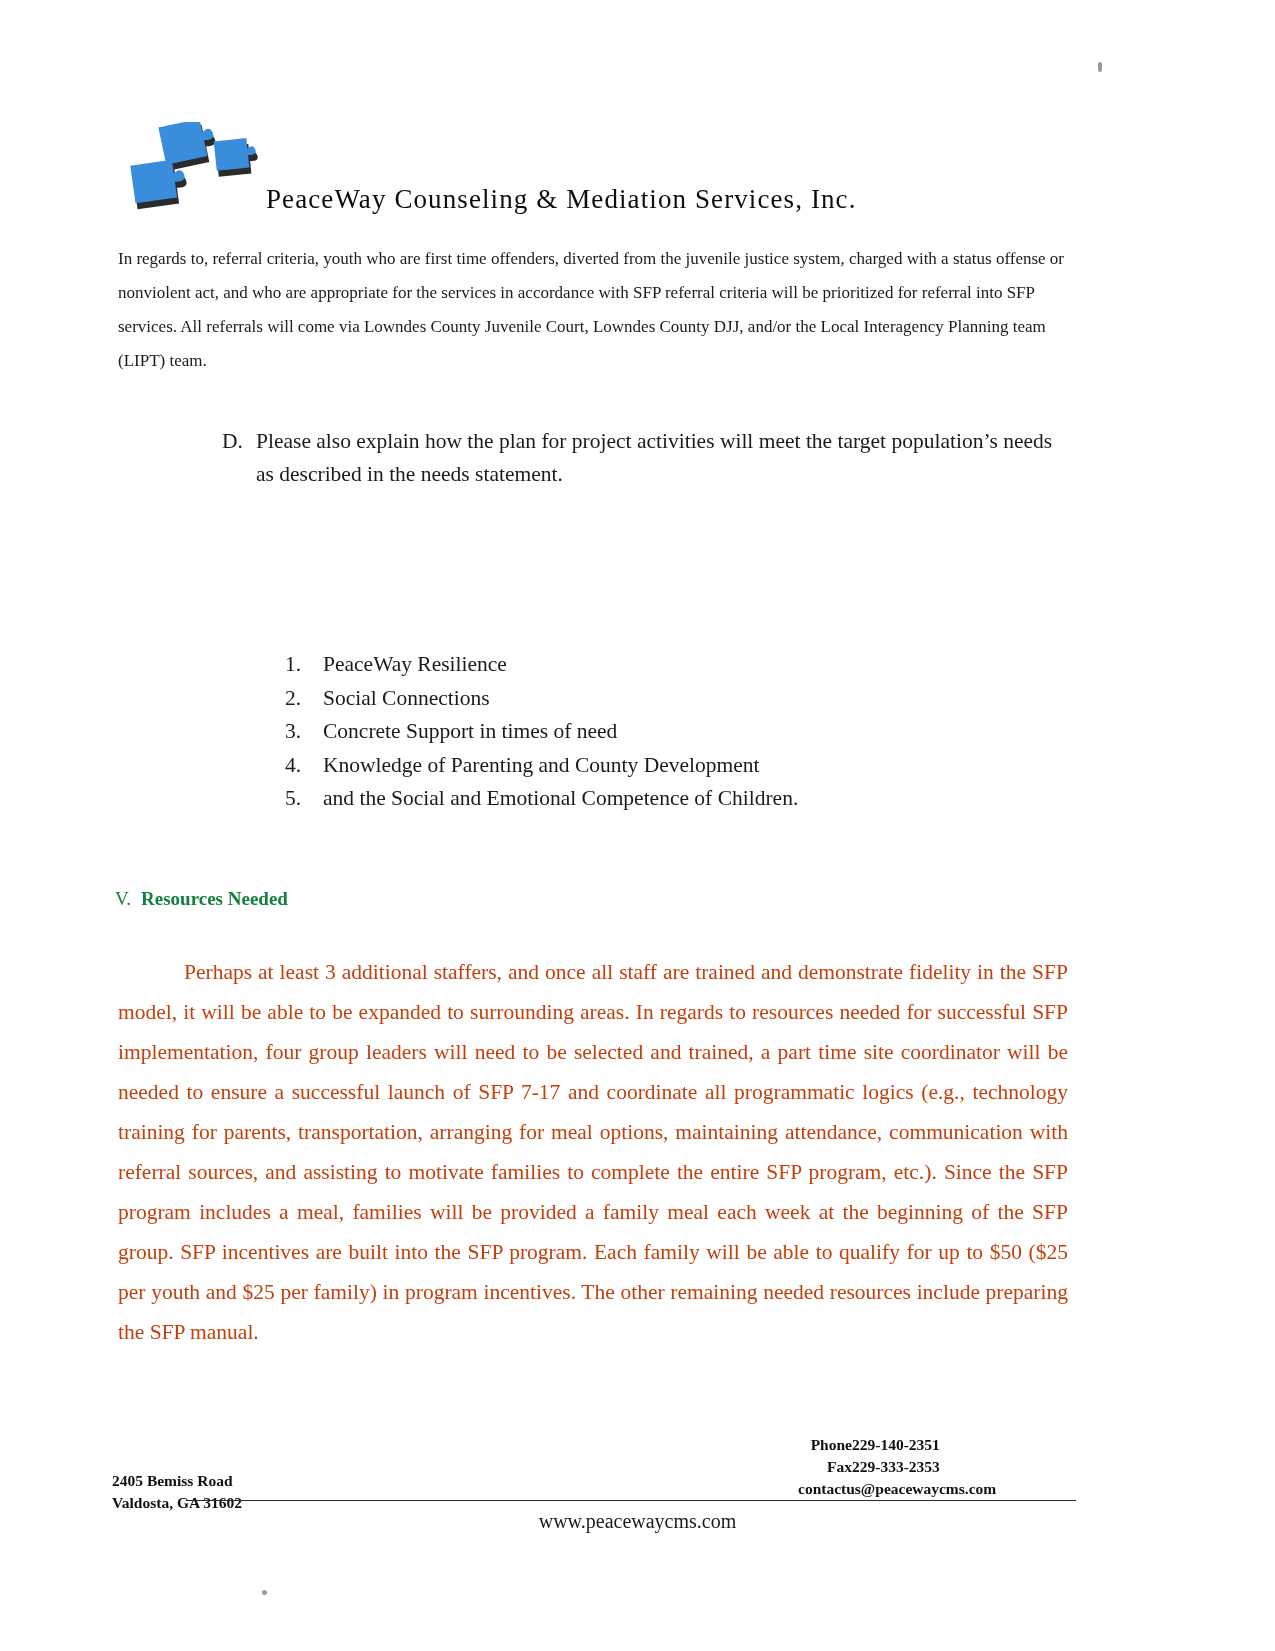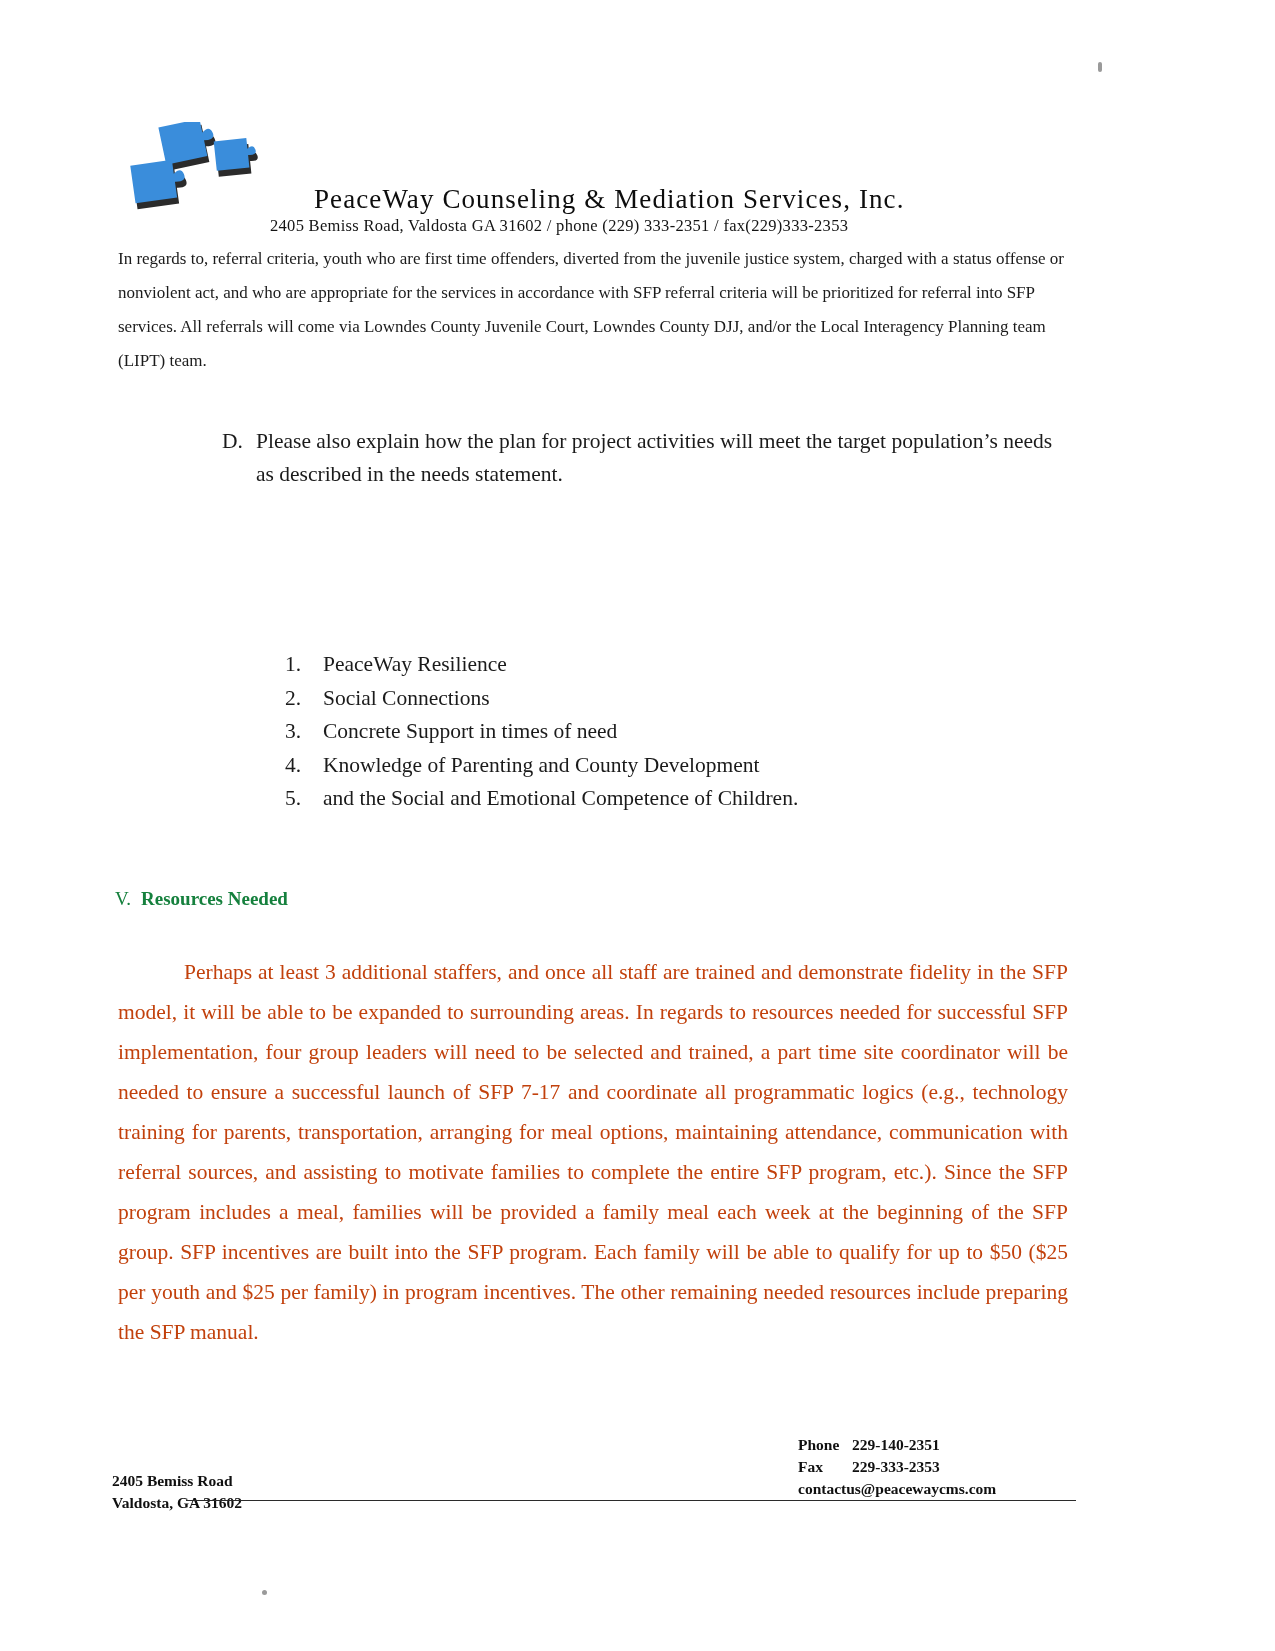--- a/index.html
+++ b/index.html
@@ -34,21 +34,20 @@
   }
   .org-title {
     position: absolute;
     left: 148px;
     top: 62px;
     font-family: "Liberation Serif", "DejaVu Serif", serif;
     font-size: 27px;
     letter-spacing: 1.1px;
     color: #0d0d0d;
     white-space: nowrap;
-    margin-left: 48px;
   }
   .org-address {
     position: absolute;
     left: 152px;
     top: 94px;
     font-family: "Liberation Serif", "DejaVu Serif", serif;
     font-size: 16.5px;
     letter-spacing: 0.3px;
     color: #141414;
     white-space: nowrap;
@@ -153,20 +152,21 @@
     font-weight: bold;
     line-height: 22px;
     color: #101010;
   }
   .footer-right .fr-row {
     display: flex;
   }
   .footer-right .fr-label {
     width: 54px;
     flex: 0 0 54px;
+    text-align: right;
   }
   .footer-rule {
     position: absolute;
     left: 186px;
     top: 1500px;
     width: 890px;
     height: 1px;
     background: #2b2b2b;
   }
   .footer-url {
@@ -221,21 +221,20 @@
               <use href="#pz" transform="scale(0.78)"></use>
             </g>
           <g transform="translate(10,42) rotate(-8)">
               <use href="#pz"></use>
             </g>
         </g>
       </svg>
     </div>
 
     <div class="org-title">PeaceWay Counseling &amp; Mediation Services, Inc.</div>
-    <div class="org-address">2405 Bemiss Road, Valdosta GA 31602 / phone (229) 333-2351 / fax(229)333-2353</div>
   </div>
 
   <div class="body-block para-1">In regards to, referral criteria, youth who are first time offenders, diverted from the juvenile justice system, charged with a status offense or nonviolent act, and who are appropriate for the services in accordance with SFP referral criteria will be prioritized for referral into SFP services. All referrals will come via Lowndes County Juvenile Court, Lowndes County DJJ, and/or the Local Interagency Planning team (LIPT) team.</div>
 
   <div class="sub-item">
     <span class="marker">D.</span>
     <span class="sub-text">Please also explain how the plan for project activities will meet the target population’s needs as described in the needs statement.</span>
   </div>
 
 
@@ -279,16 +278,17 @@
       <span>229-140-2351</span>
     </div>
     <div class="fr-row">
       <span class="fr-label">Fax</span>
       <span>229-333-2353</span>
     </div>
     <div>contactus@peacewaycms.com</div>
   </div>
 
   <div class="footer-rule"></div>
+  <div class="footer-url">www.peacewaycms.com</div>
 
   <div class="speck" style="left:1098px; top:62px; width:4px; height:10px; border-radius:2px;"></div>
   <div class="speck" style="left:262px; top:1590px; width:5px; height:5px;"></div>
 </div>
 
 </body></html>

